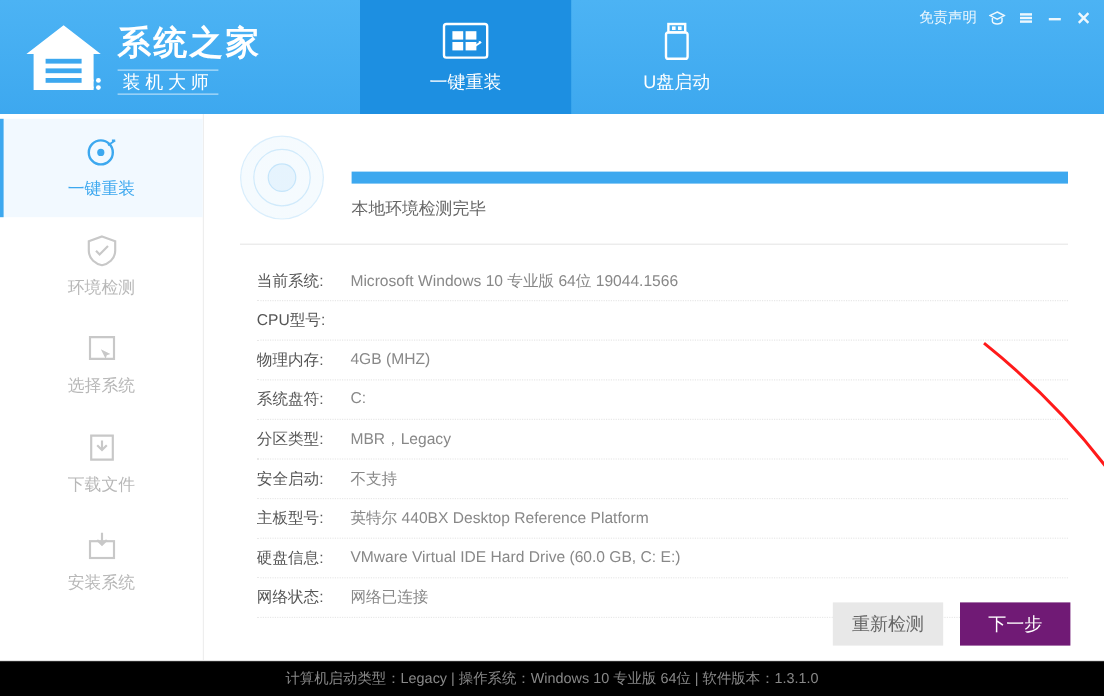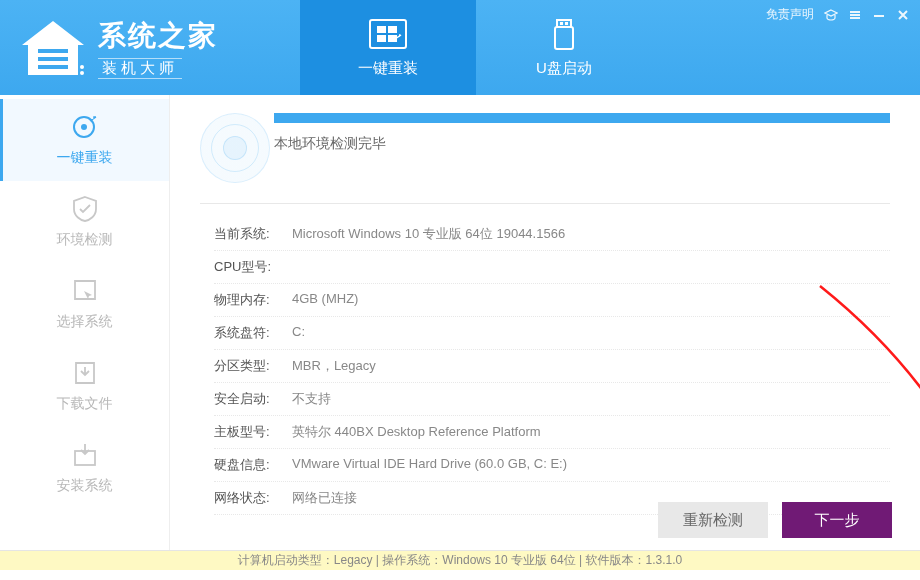--- a/index.html
+++ b/index.html
@@ -75,21 +75,21 @@
   content: ""; position: absolute; left: 0; top: 0; bottom: 0; width: 3px; background: #3da8ef;
 }
 .side-icon { width: 30px; height: 28px; }
 
 .main {
   flex: 1;
   padding: 18px 30px 0 30px;
   position: relative;
 }
 .scan-row {
-  display: flex; align-items: flex-start; gap: 4px;
+  display: flex; align-items: flex-end; gap: 23px;
   border-bottom: 1px solid #e8e8e8;
   padding-bottom: 20px;
 }
 .radar {
   width: 70px; height: 70px; border-radius: 50%;
   background: radial-gradient(circle, rgba(61,168,239,0.05) 0%, rgba(61,168,239,0.05) 100%);
   position: relative;
   border: 1px solid rgba(61,168,239,.15);
   flex-shrink: 0;
 }
@@ -105,28 +105,28 @@
 .info-list { padding: 14px 0 0 14px; }
 .info-row {
   display: flex; padding: 7px 0; font-size: 13px;
   border-bottom: 1px dotted #e8e8e8;
 }
 .info-label { width: 78px; color: #555; }
 .info-value { color: #888; }
 
 .btns { position: absolute; right: 28px; bottom: 12px; display:flex; gap: 14px; }
 .btn {
-  width: 110px; height: 36px; display: flex; align-items:center; justify-content:center;
+  width: 92px; height: 36px; display: flex; align-items:center; justify-content:center;
   font-size: 15px; cursor: pointer;
 }
 .btn-gray { background: #e8e8e8; color: #666; }
 .btn-blue { background: #701a75; color: #fff; }
 
 .footer {
-  height: 20px; background: #fef9c3; border-top: 1px solid #e5e5e5;
+  height: 30px; background: #000000; border-top: 1px solid #e5e5e5;
   display: flex; align-items: center; justify-content: center;
   font-size: 12px; color: #888;
 }
 
 .arrow {
   position: absolute;
   top: 185px; left: 640px;
   pointer-events: none;
 }
 </style>

